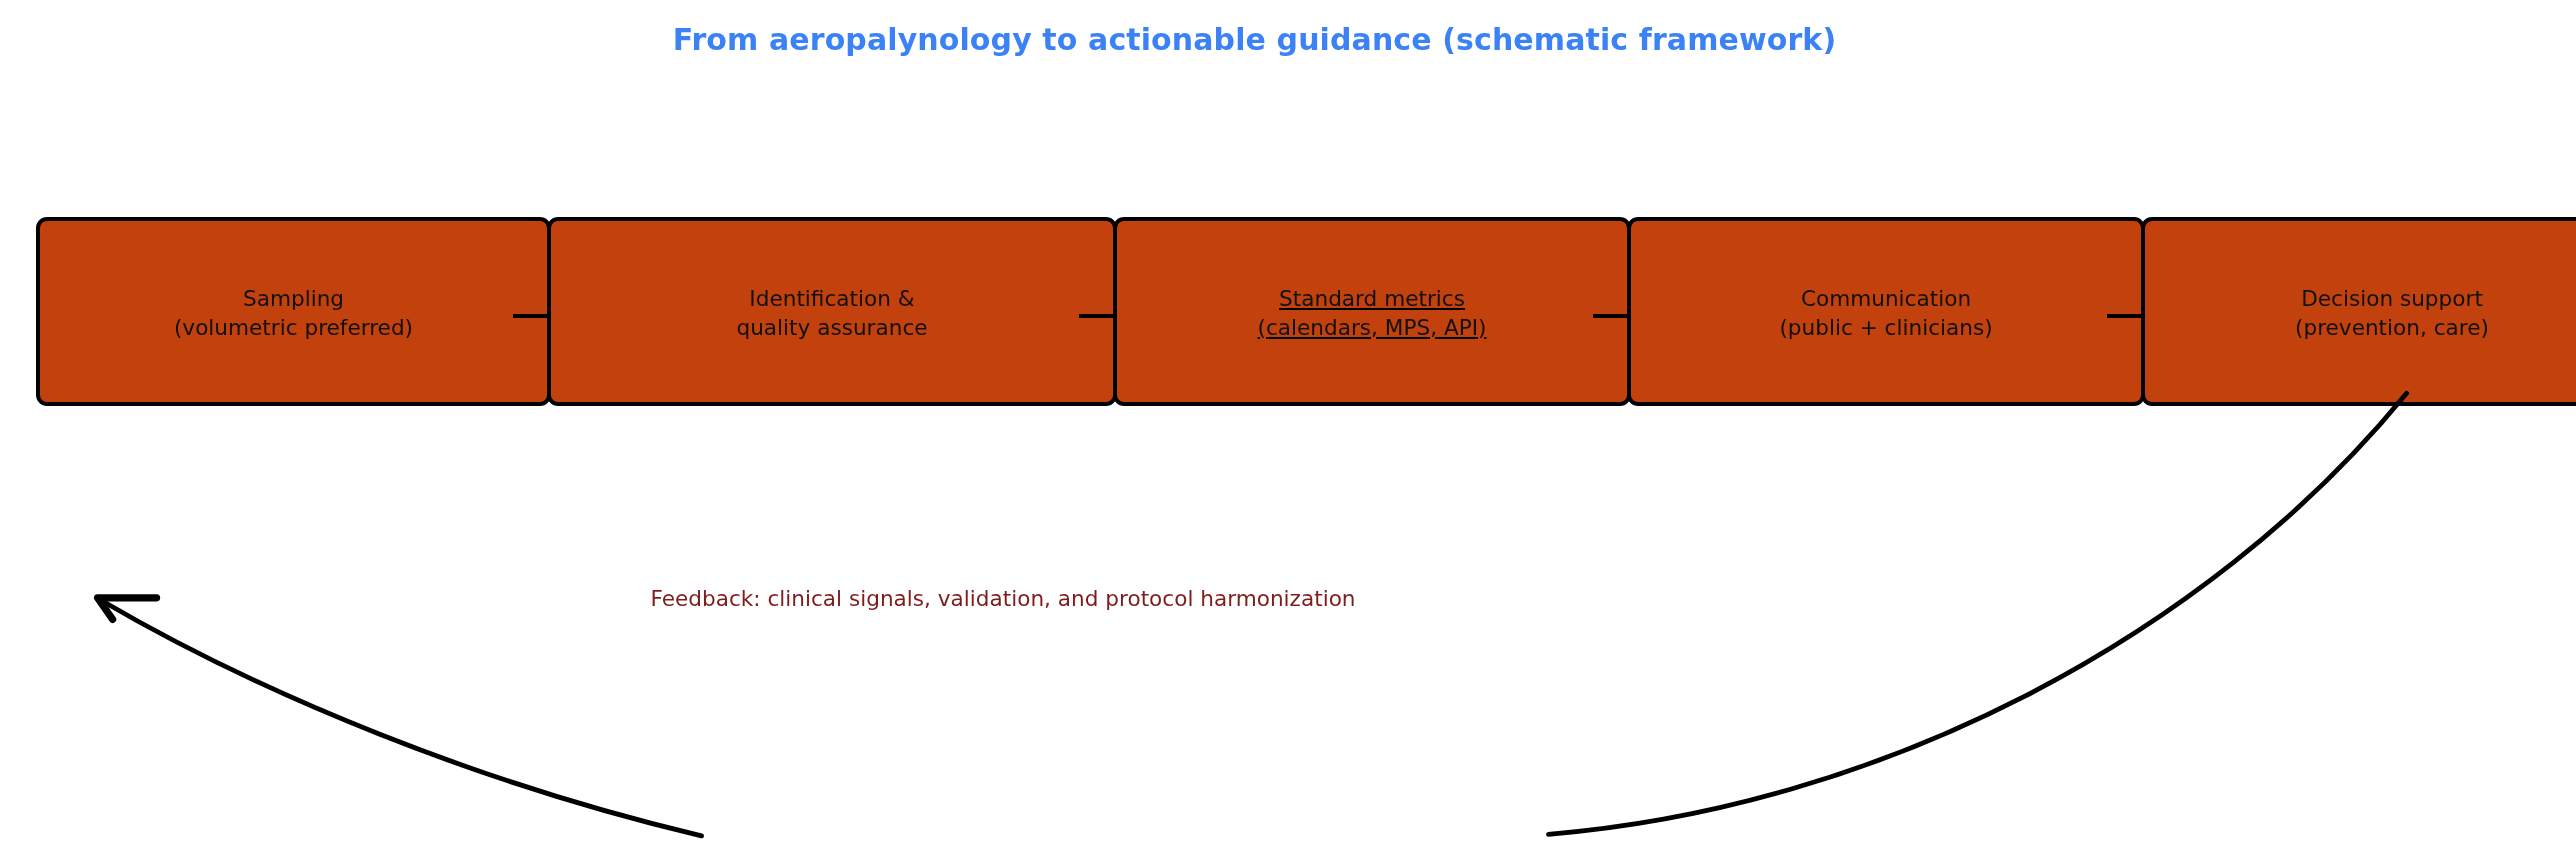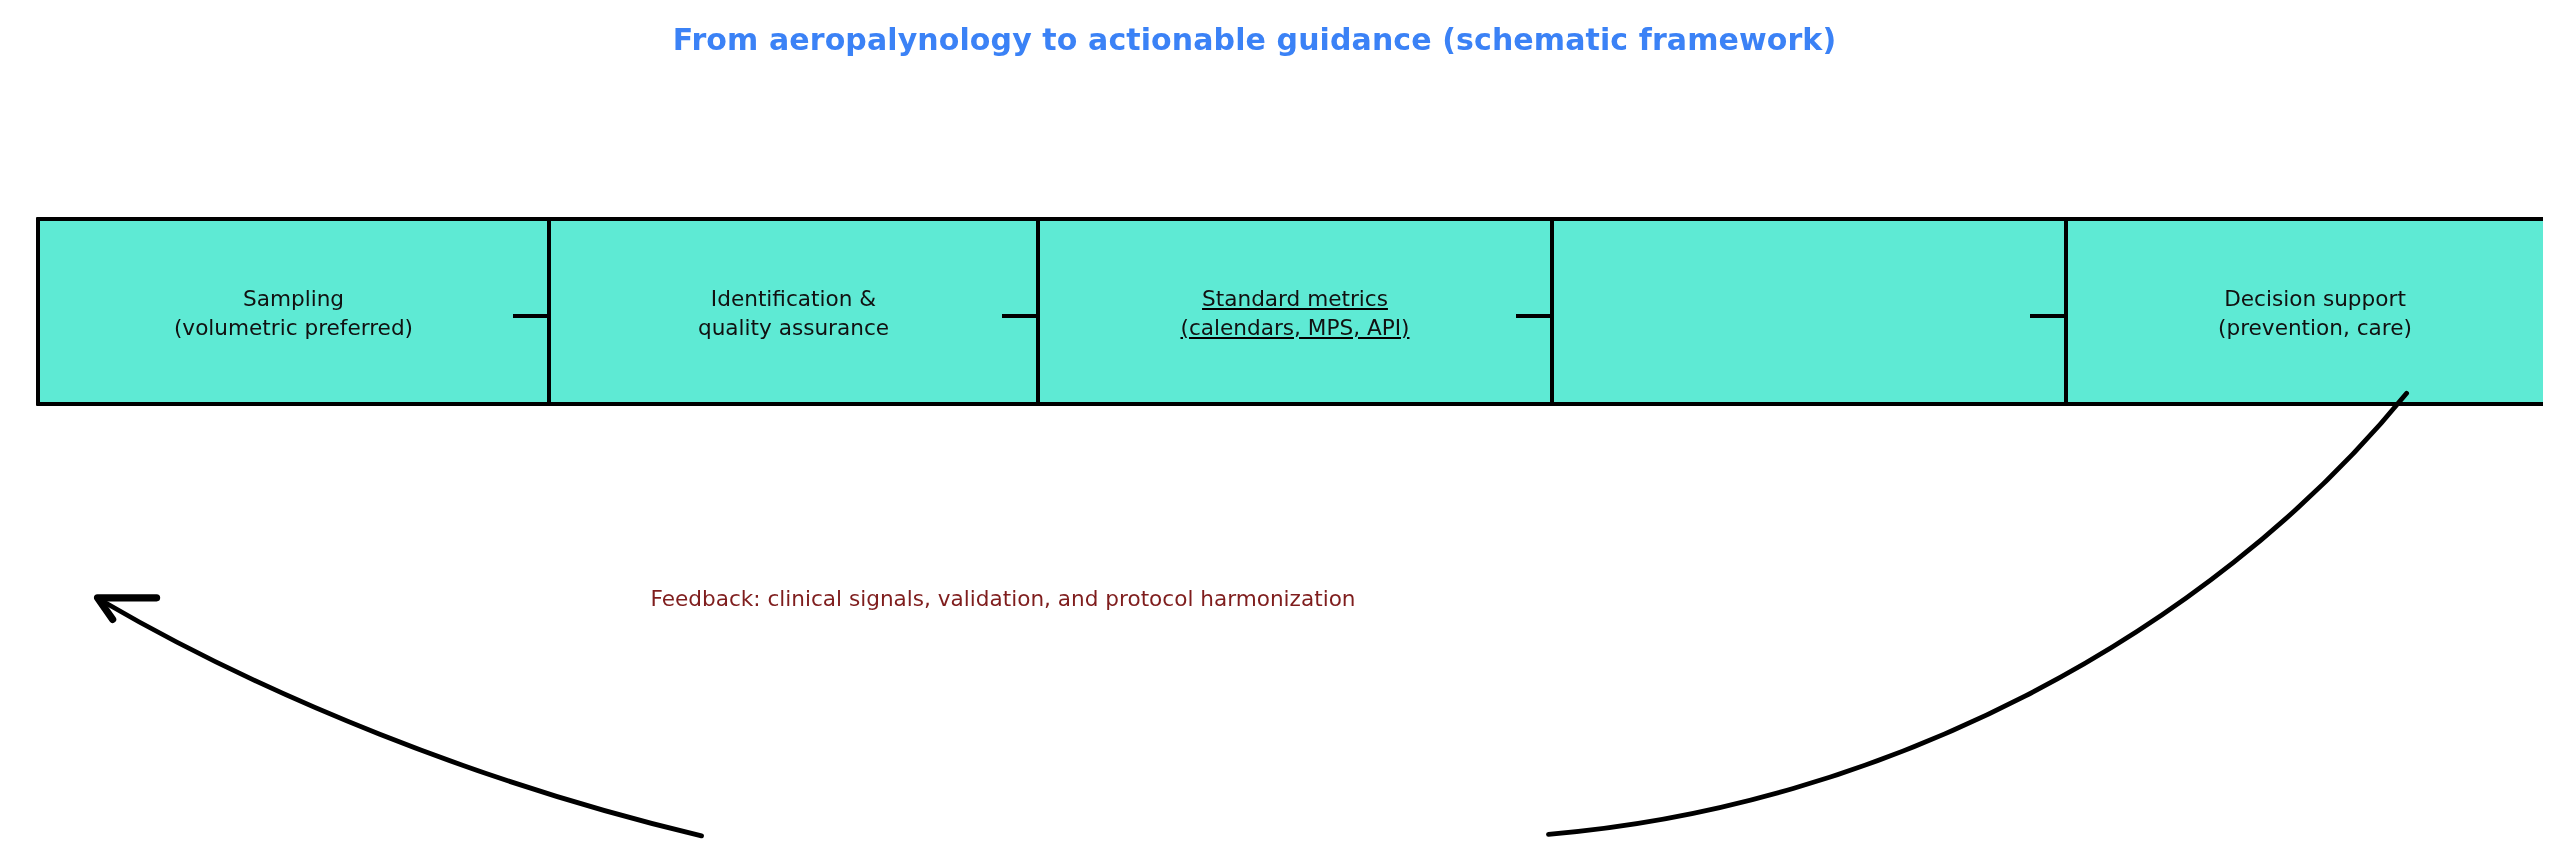--- a/index.html
+++ b/index.html
@@ -40,23 +40,23 @@
     left: 36px;
     top: 217px;
     height: 189px;
     display: flex;
     align-items: stretch;
   }
   .stage-box {
     position: relative;
     box-sizing: border-box;
     height: 189px;
-    background: #5eead4;
+    background: #c2410c;
     border: 4px solid #000000;
-    border-radius: 1px;
+    border-radius: 11px;
     display: flex;
     align-items: center;
     justify-content: center;
     flex-direction: column;
   }
   
   .stage-box + .stage-box {
     margin-left: -4px;
   }
   
@@ -117,33 +117,35 @@
   <div id="figure-title">From aeropalynology to actionable guidance (schematic framework)</div>
 
   <div id="pipeline">
 
     <div class="stage-box" style="width:515px;">
       <div class="stage-label">Sampling
 (volumetric preferred)</div>
       <div class="connector"></div>
     </div>
 
-    <div class="stage-box" style="width:493px;">
+    <div class="stage-box" style="width:570px;">
       <div class="stage-label">Identification &amp;
 quality assurance</div>
       <div class="connector"></div>
     </div>
 
     <div class="stage-box" style="width:518px;text-decoration:underline;">
       <div class="stage-label">Standard metrics
 (calendars, MPS, API)</div>
       <div class="connector"></div>
     </div>
 
     <div class="stage-box" style="width:518px;">
+      <div class="stage-label">Communication
+(public + clinicians)</div>
       <div class="connector"></div>
     </div>
 
     <div class="stage-box clipped-right" style="width:479px;padding-left:19px;">
       <div class="stage-label">Decision support
 (prevention, care)</div>
     </div>
 
   </div>
 

